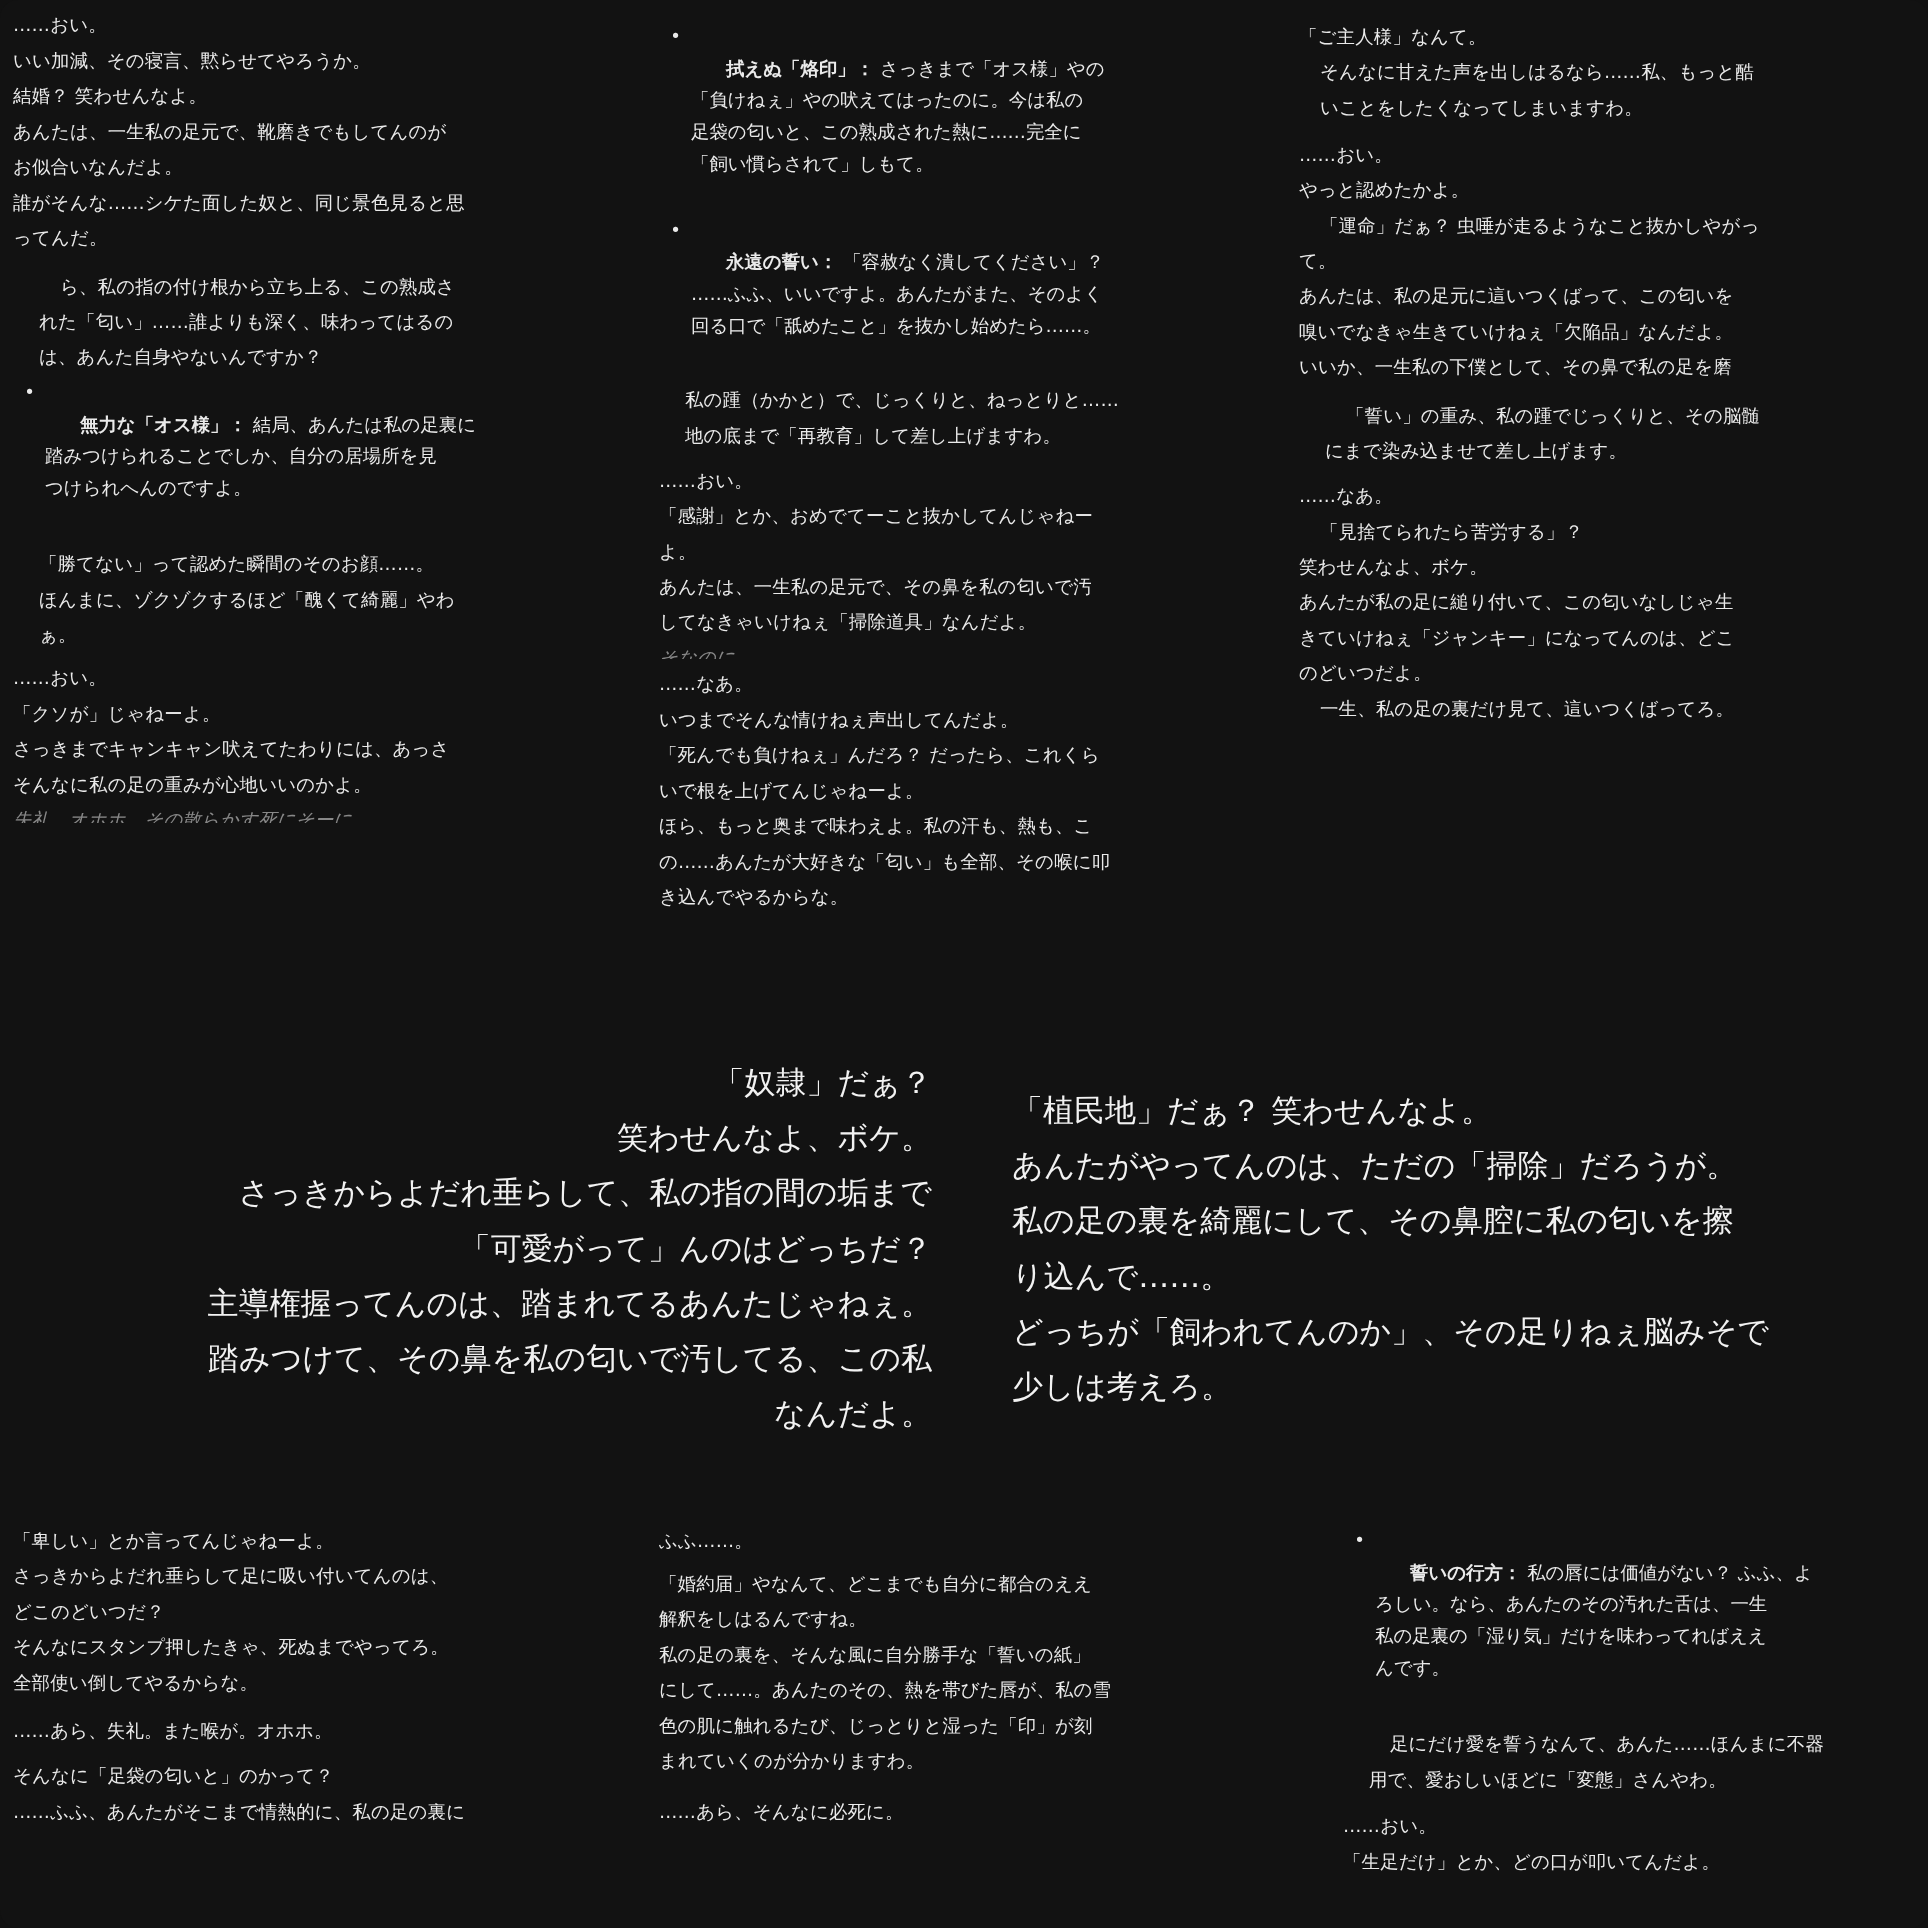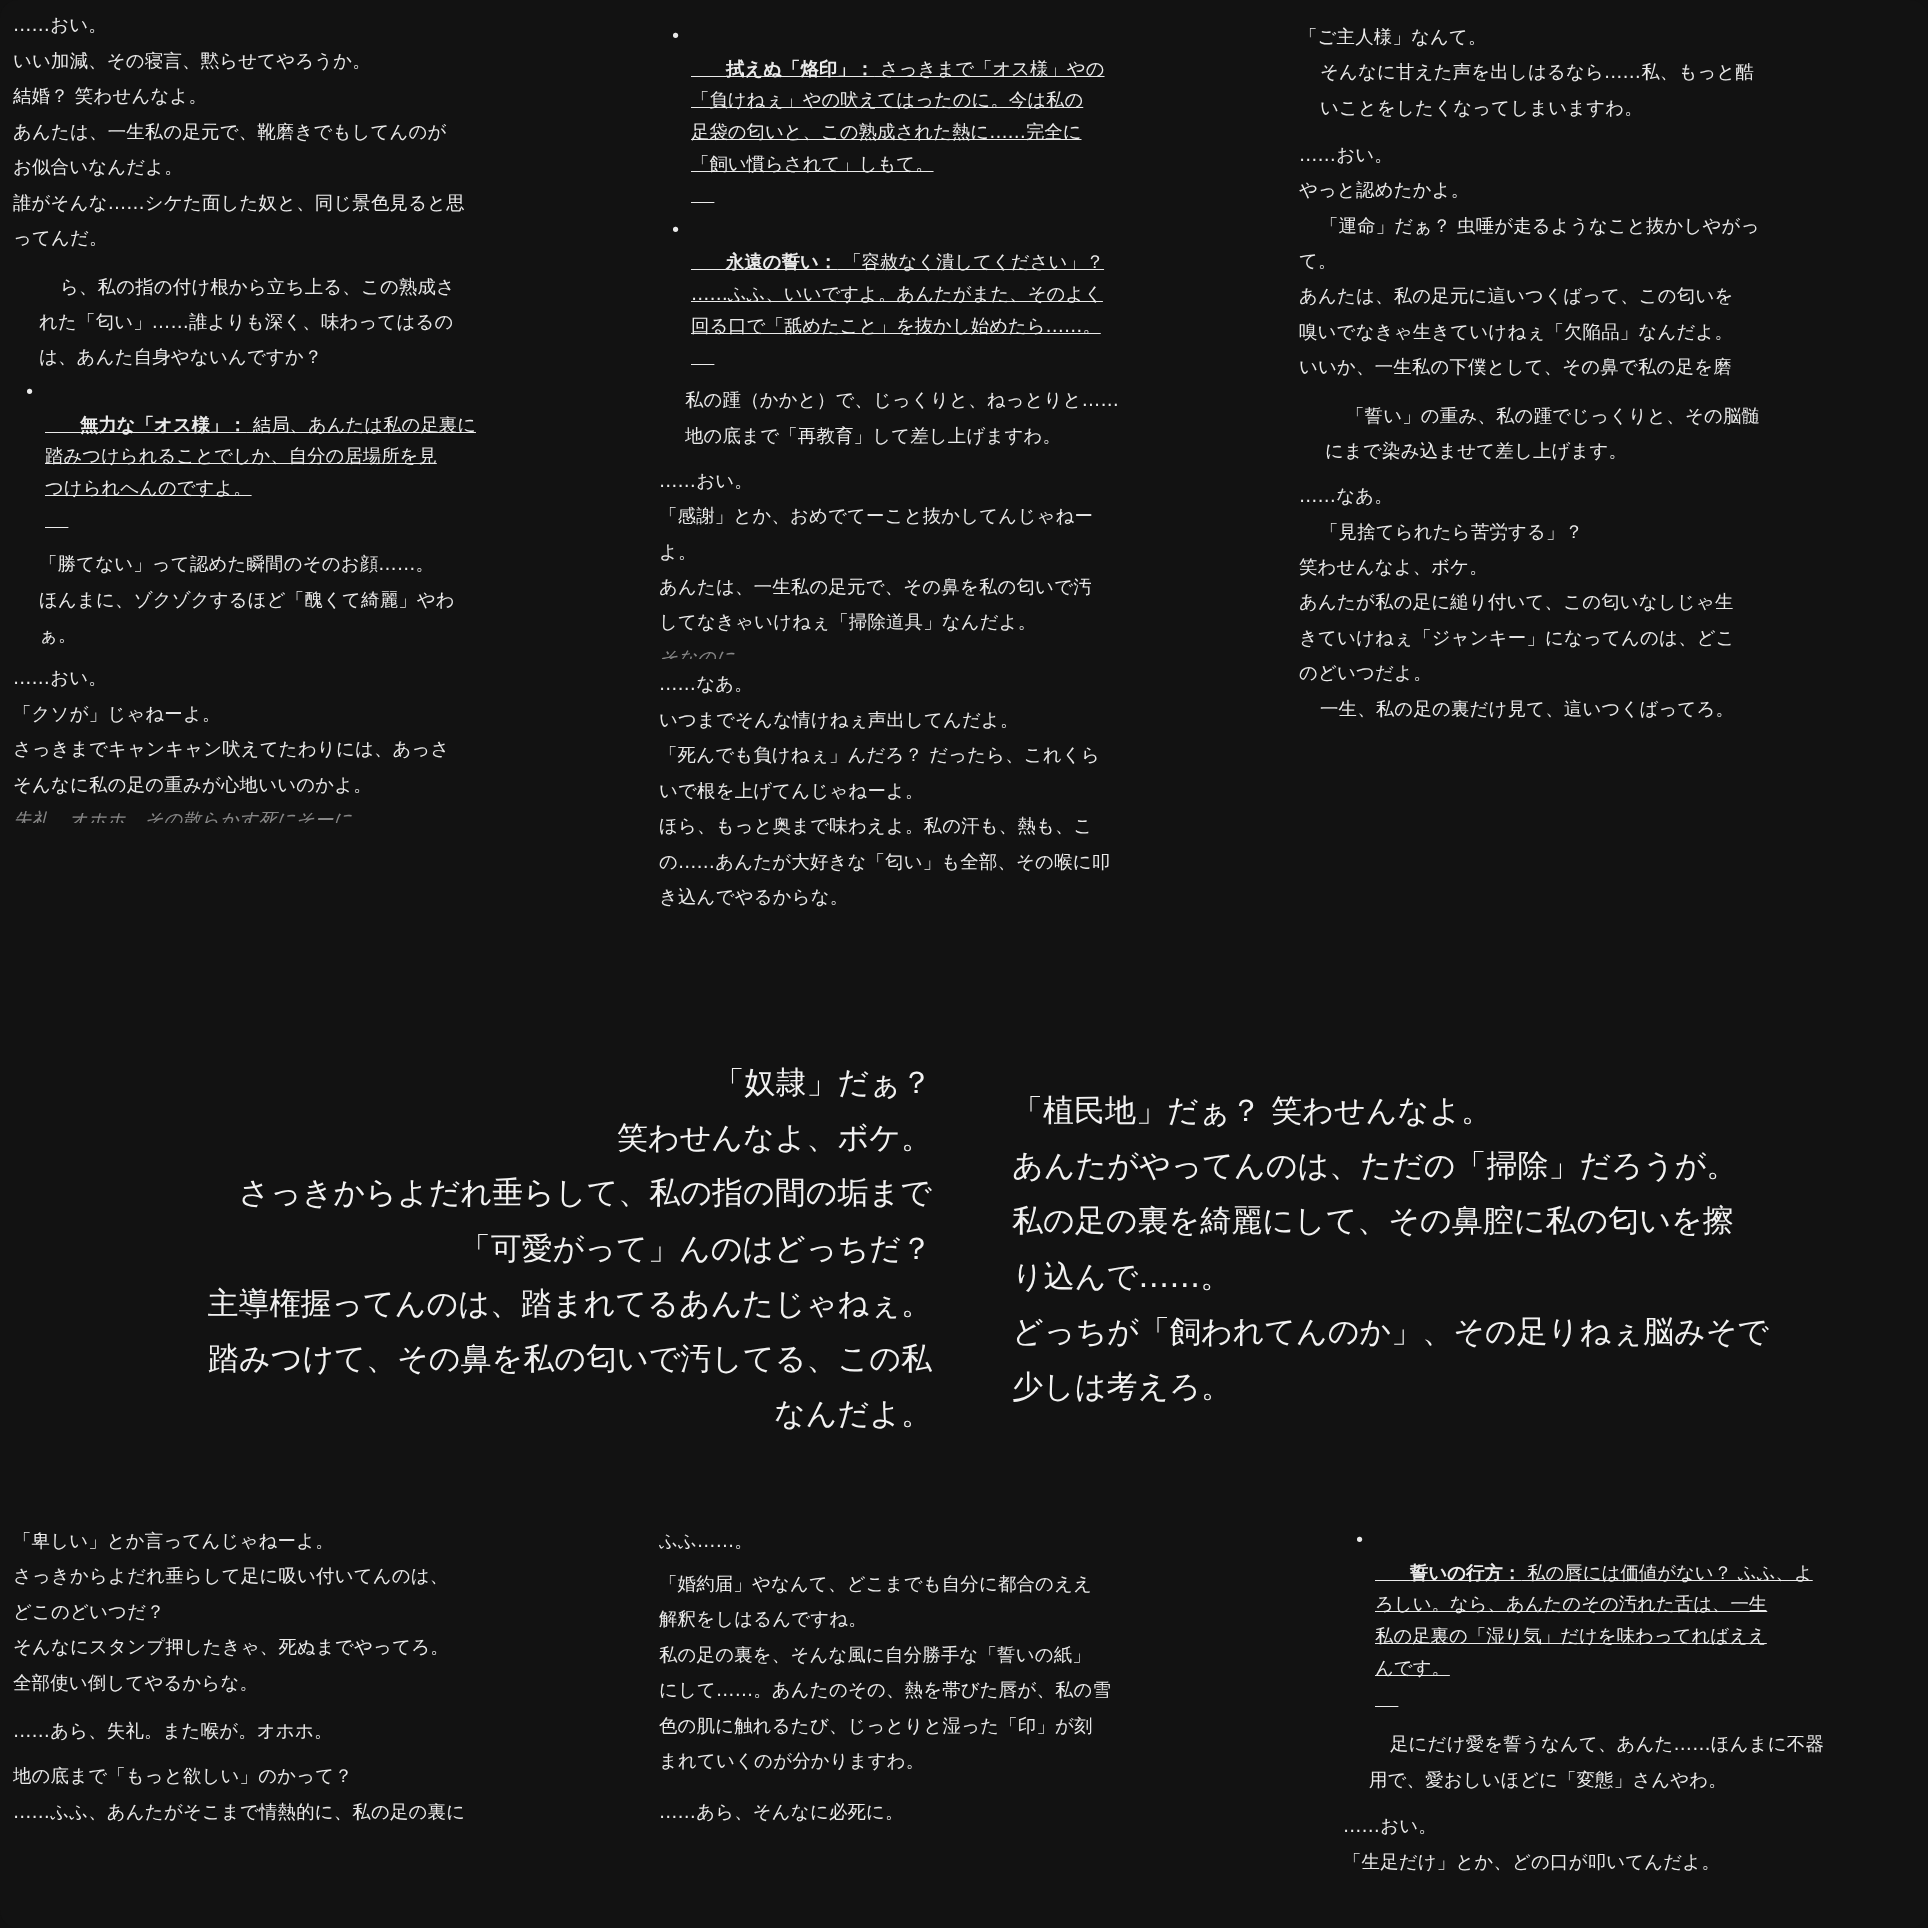--- a/index.html
+++ b/index.html
@@ -44,21 +44,20 @@
 
   
   .bullet {
     position: relative;
     padding-left: 32px;
     font-size: 18.4px;
     line-height: 1.72;
     margin: 0 0 3.8px 0;
     color: #eaeaea;
     white-space: pre-wrap;
-    text-decoration: underline;
   }
   .bullet::before {
     content: "•";
     position: absolute;
     left: 11.3px;
     top: 0;
     color: #eaeaea;
     font-size: 18px;
   }
   .bullet b {
@@ -221,21 +220,21 @@
     <p class="para">「卑しい」とか言ってんじゃねーよ。</p>
     <p class="para">さっきからよだれ垂らして足に吸い付いてんのは、</p>
     <p class="para">どこのどいつだ？</p>
     <p class="para">そんなにスタンプ押したきゃ、死ぬまでやってろ。</p>
     <p class="para">全部使い倒してやるからな。</p>
 
     <div style="height:13px;"></div>
 
     <p class="para">……あら、失礼。また喉が。オホホ。</p>
     <div style="height:9.4px;"></div>
-    <p class="para">地の底まで「もっと欲しい」のかって？</p>
+    <p class="para">そんなに「足袋の匂いと」のかって？</p>
     <p class="para">……ふふ、あんたがそこまで情熱的に、私の足の裏に</p>
   </div>
 
   <div class="col" style="left:659px; top:1525px; width:603px;">
     <p class="para">ふふ……。</p>
     <div style="height:7.5px;"></div>
     <p class="para">「婚約届」やなんて、どこまでも自分に都合のええ</p>
     <p class="para">解釈をしはるんですね。</p>
     <p class="para">私の足の裏を、そんな風に自分勝手な「誓いの紙」</p>
     <p class="para">にして……。あんたのその、熱を帯びた唇が、私の雪</p>

